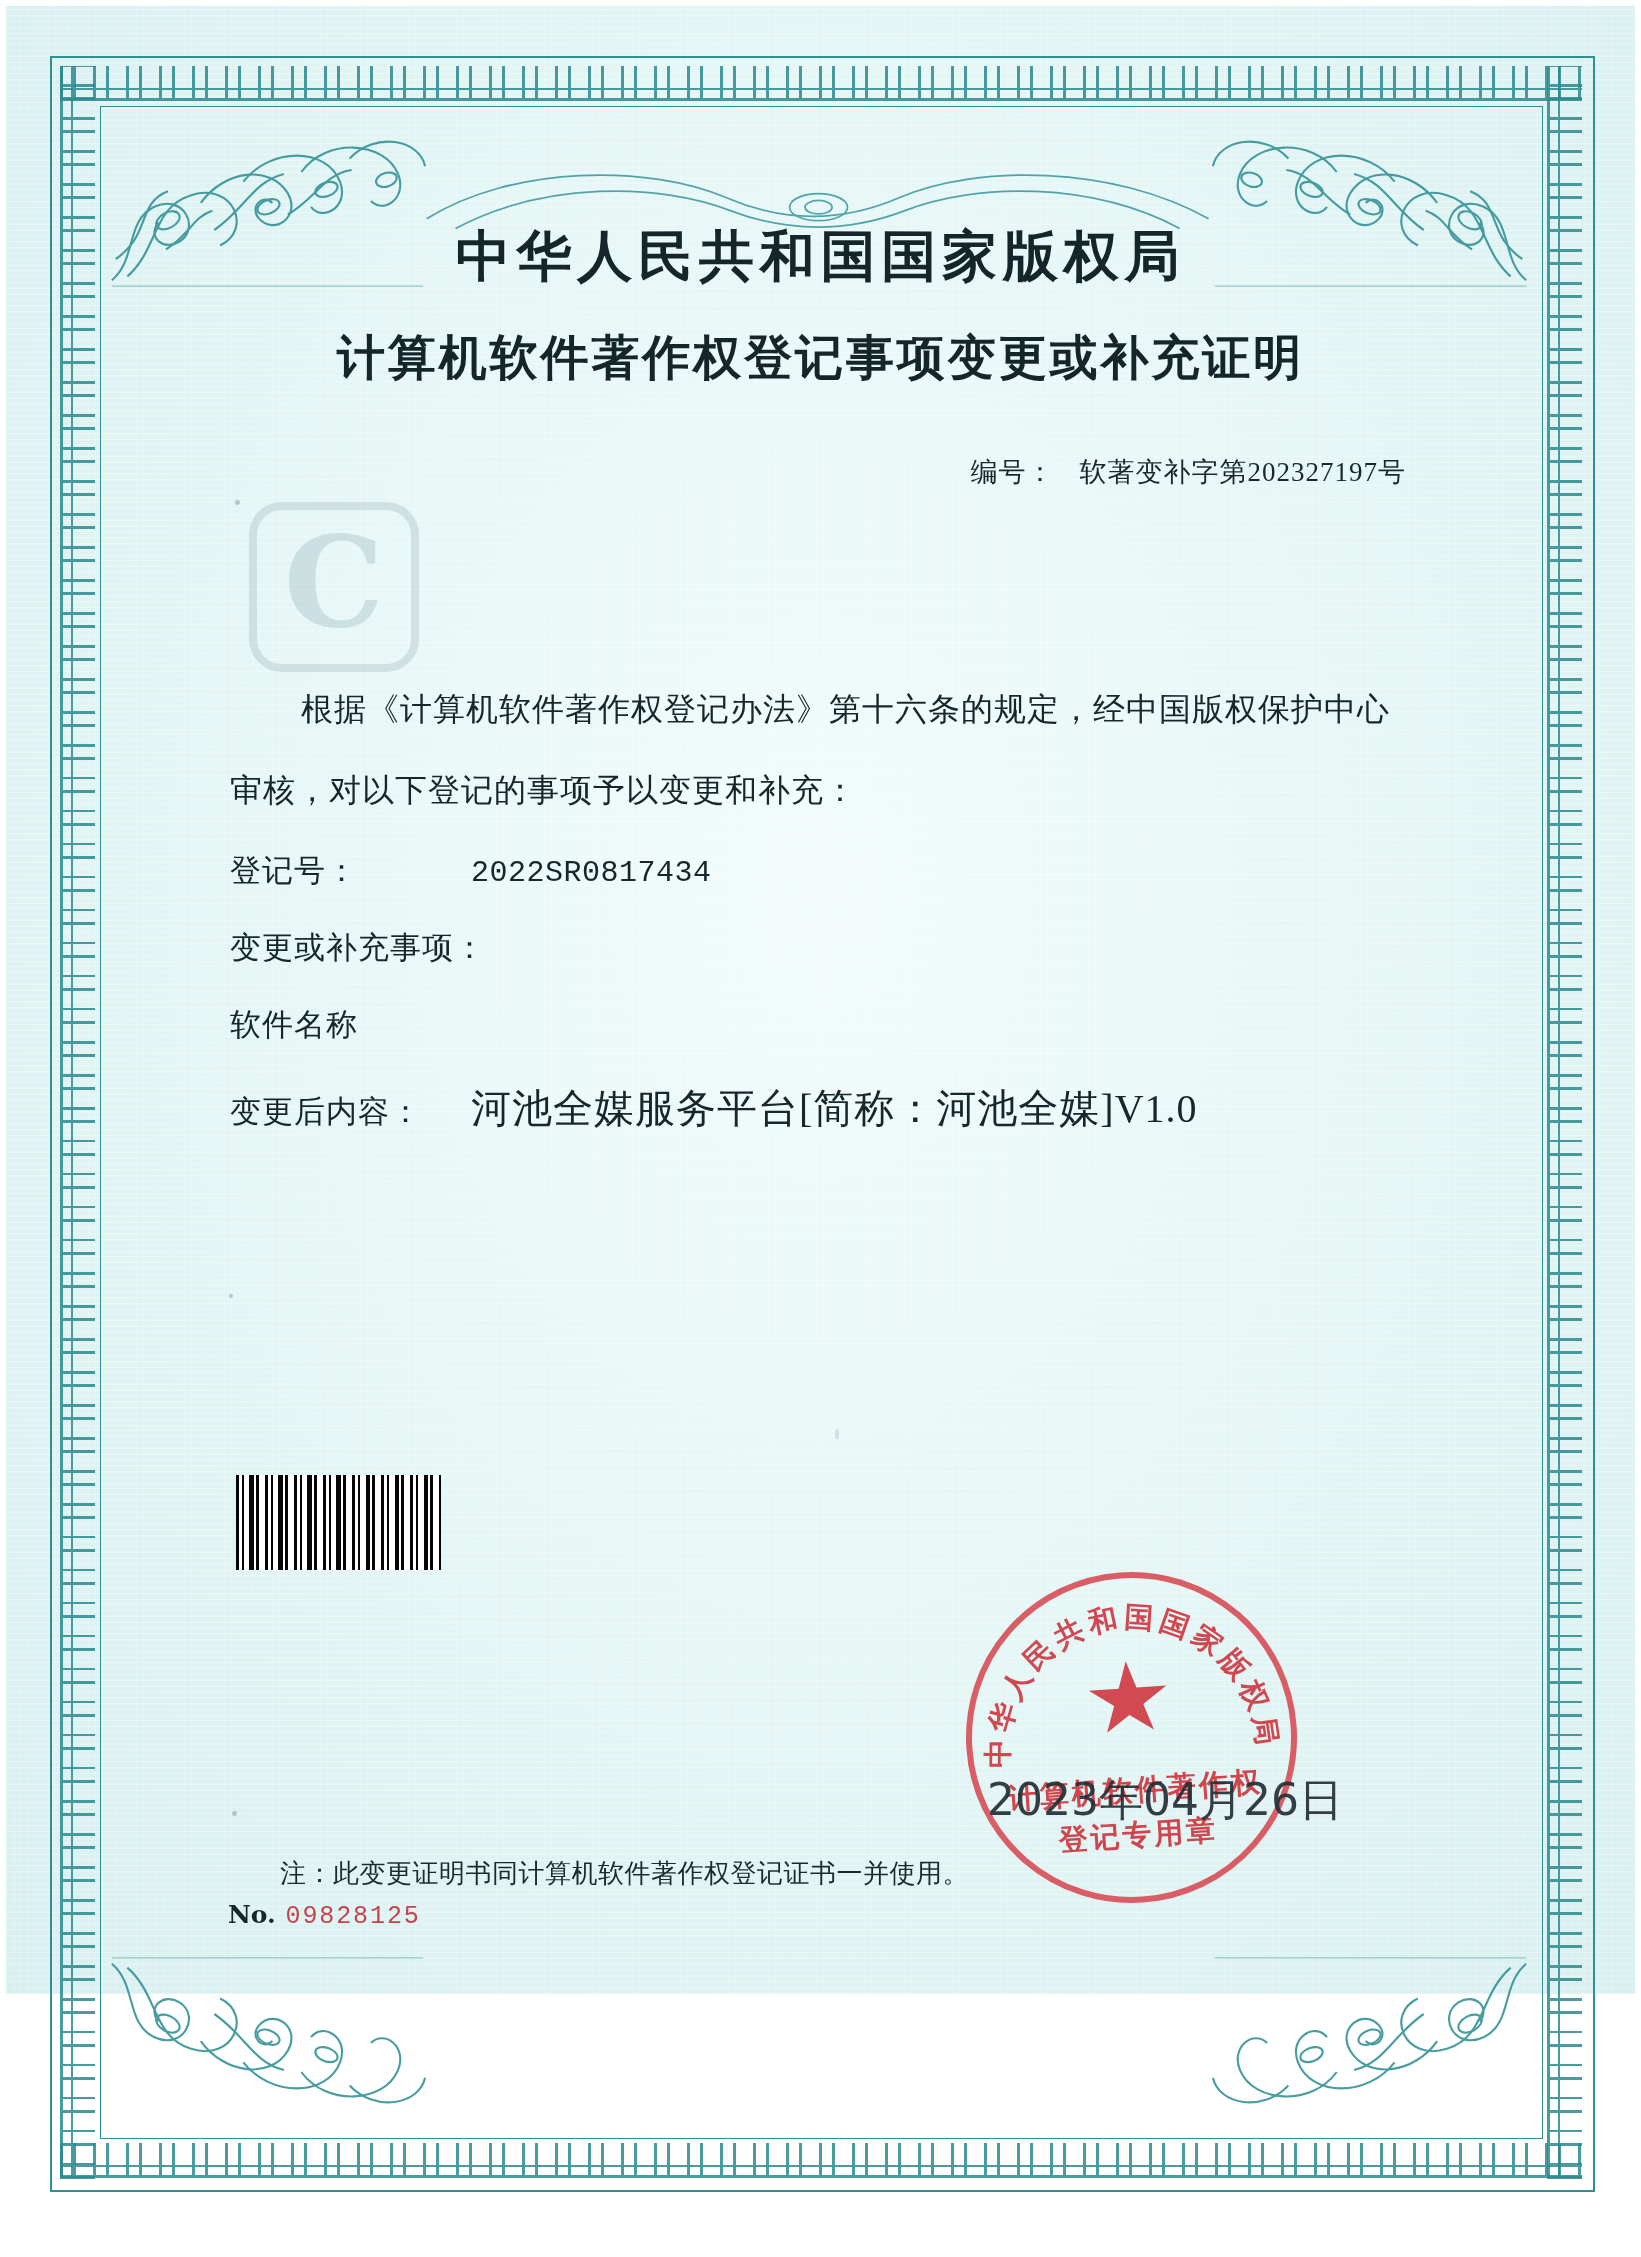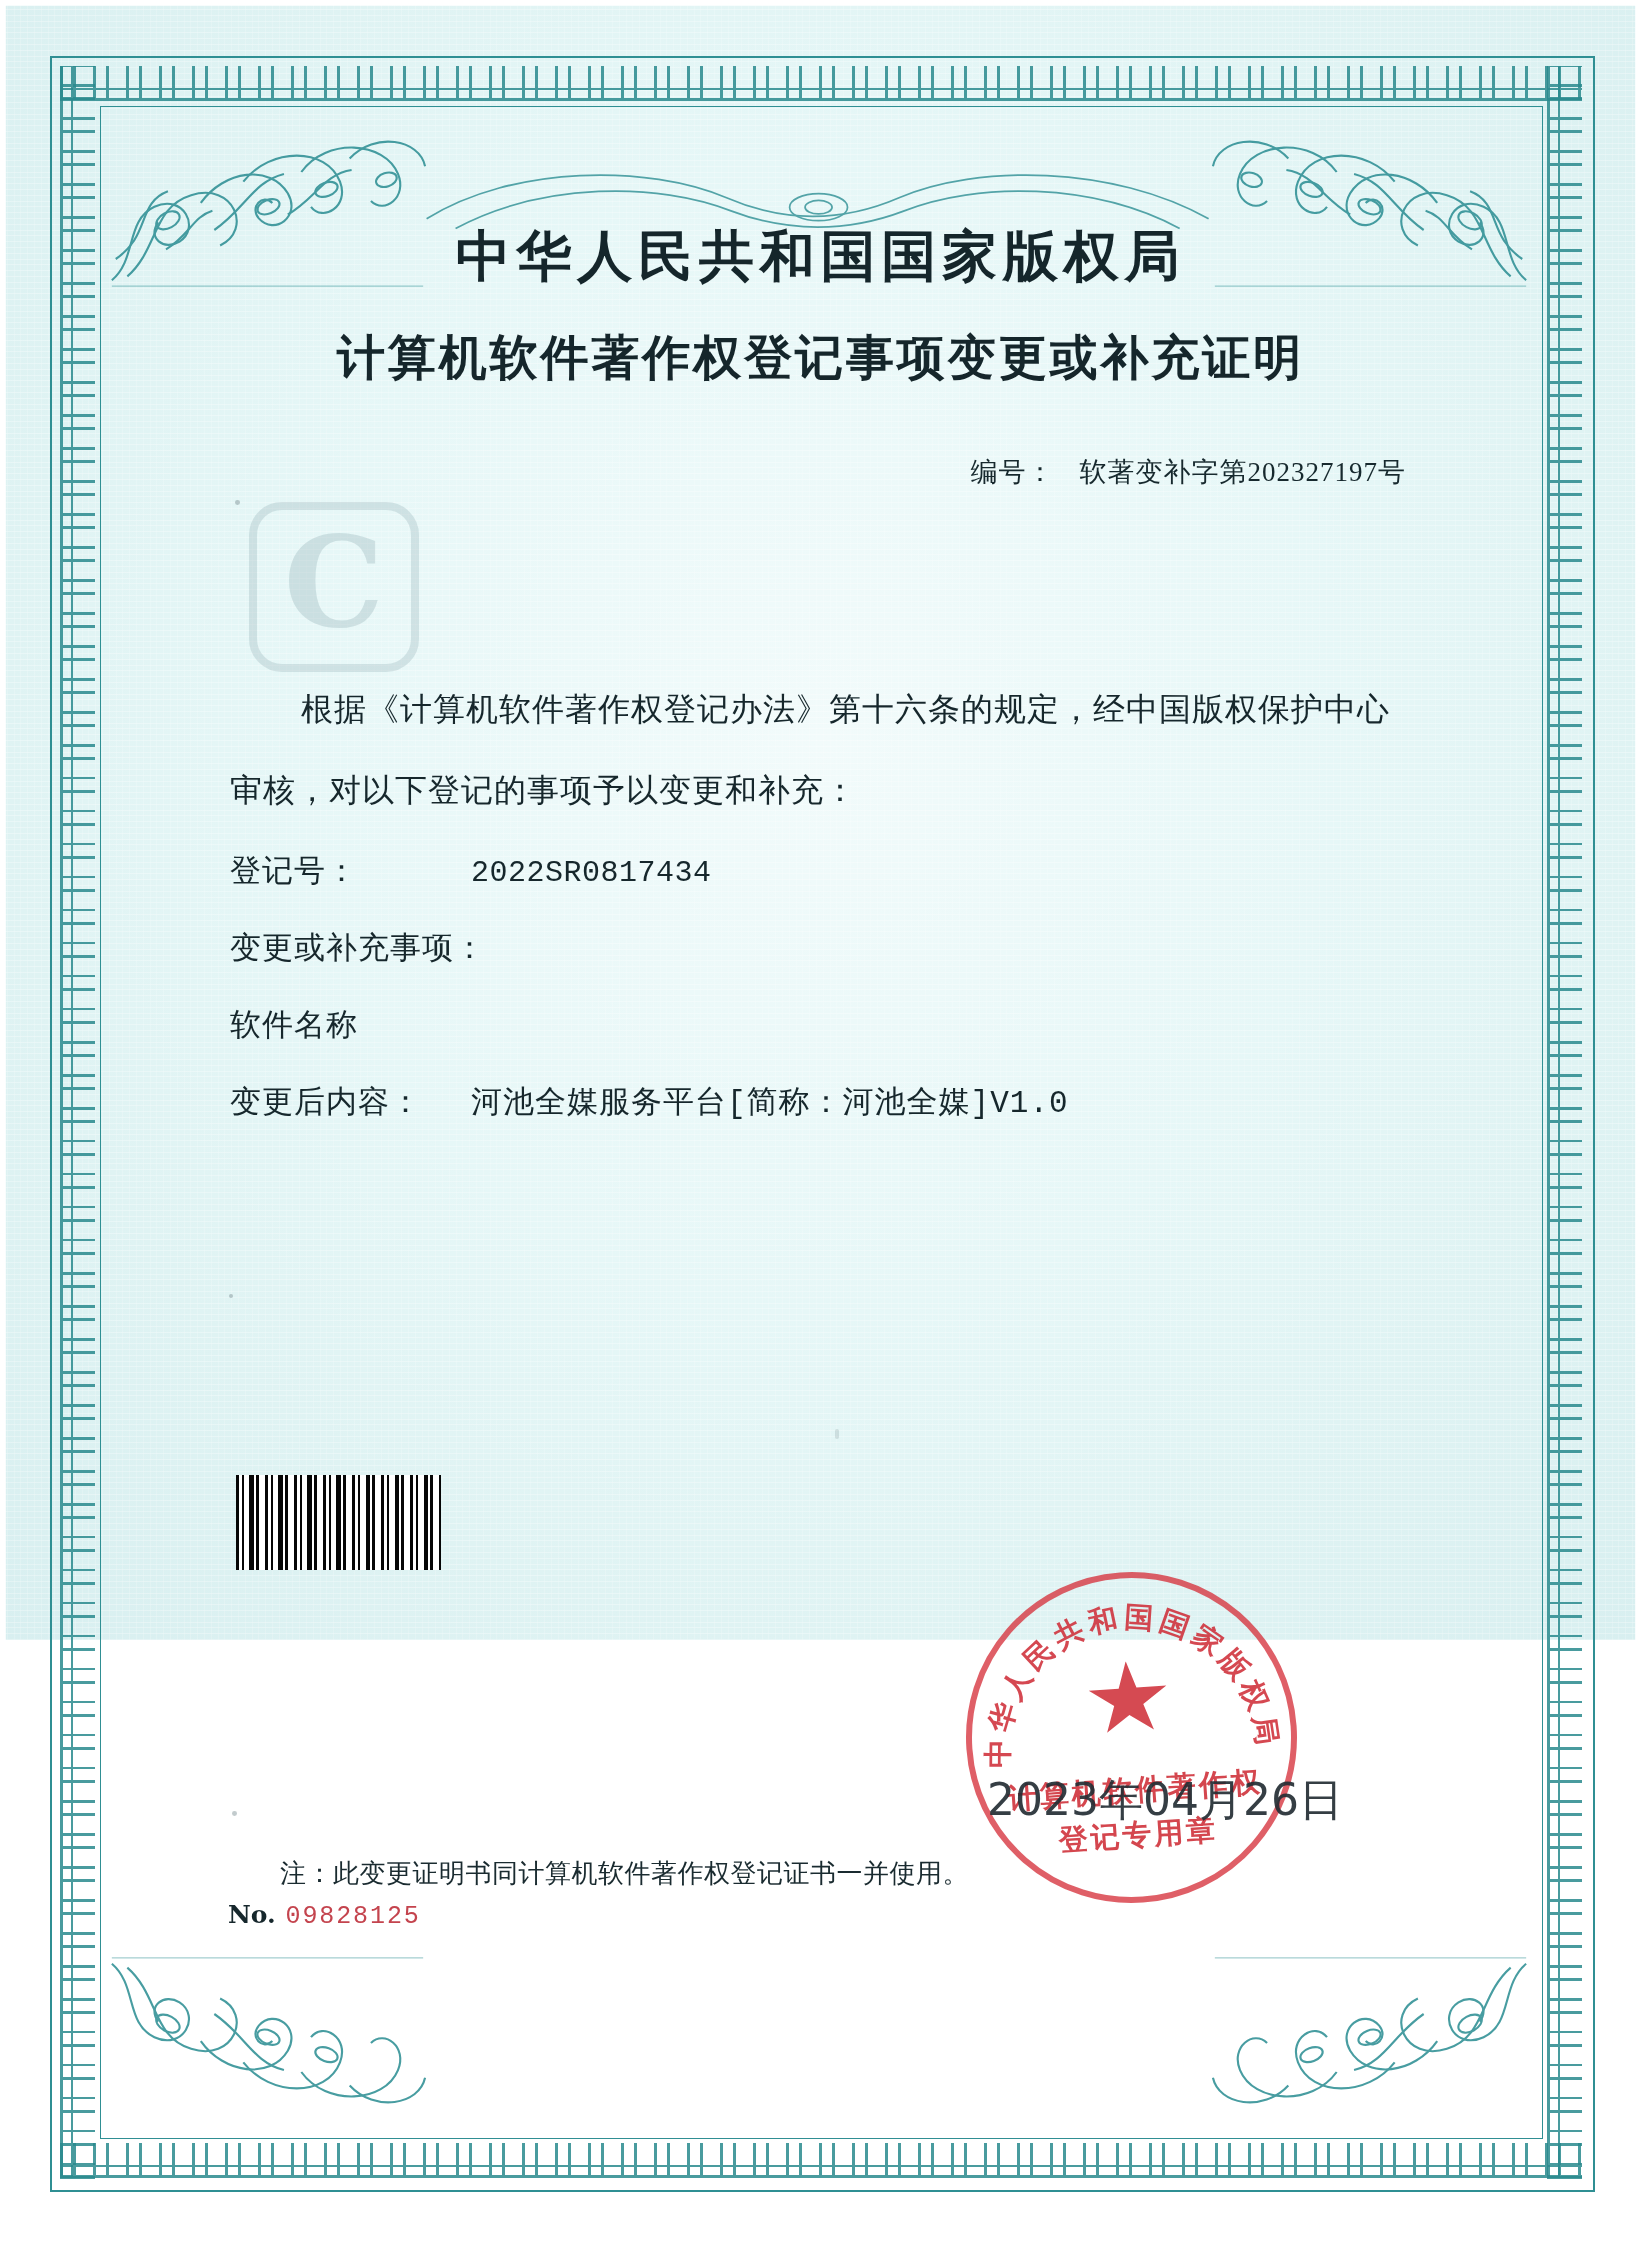--- a/index.html
+++ b/index.html
@@ -12,21 +12,21 @@
     height: 2257px;
     font-family: "Liberation Serif", "DejaVu Serif", serif;
     position: relative;
     overflow: hidden;
   }
 
   
   .page {
     position: absolute;
     left: 0; top: 0;
-    width: 1641px; height: 1640px;
+    width: 1641px; height: 1994px;
     background:
       radial-gradient(ellipse at 50% 45%, #f2fbfb 0%, #e6f7f7 45%, #dff3f3 70%, #d8eff0 100%);
   }
   
   .page::before {
     content: "";
     position: absolute;
     left: 0; top: 0; right: 0; bottom: 0;
     background-image:
       repeating-linear-gradient(0deg, rgba(255,255,255,0.55) 0 1px, rgba(255,255,255,0) 1px 5.8px),
@@ -178,21 +178,21 @@
     color: #16272c;
   }
   .field-row {
     display: flex;
     align-items: baseline;
     margin-bottom: 35px;
     letter-spacing: 1px;
   }
   .field-label { width: 241px; flex: none; }
   .field-value { font-family: "Liberation Mono", "DejaVu Sans Mono", monospace; font-size: 30px; letter-spacing: 0.5px;}
-  .field-value.cjk { font-family: Liberation Mono, monospace; font-size: 31px; letter-spacing: 1px;}
+  .field-value.cjk { font-family: Liberation Serif, serif; font-size: 40px; letter-spacing: 1px;}
 
   
   .barcode {
     position: absolute;
     left: 236px; top: 1475px;
     width: 205px; height: 95px;
     background-image: repeating-linear-gradient(90deg,
       #111 0 2.9px, #fff 2.9px 5.8px, #111 5.8px 7.7px, #fff 7.7px 13.5px,
       #111 13.5px 18.3px, #fff 18.3px 20px, #111 20px 23px, #fff 23px 29px);
     filter: contrast(1.1);

